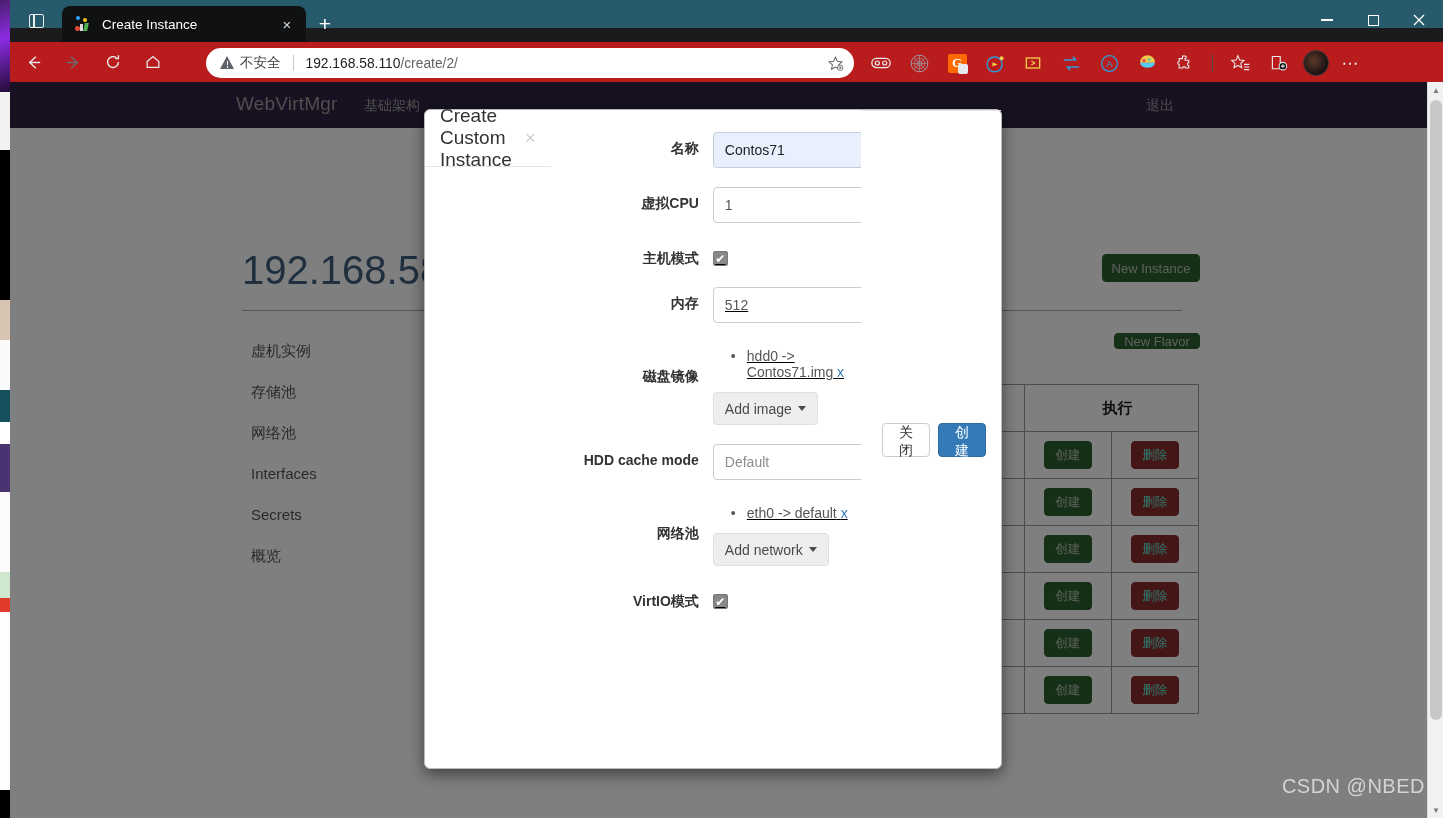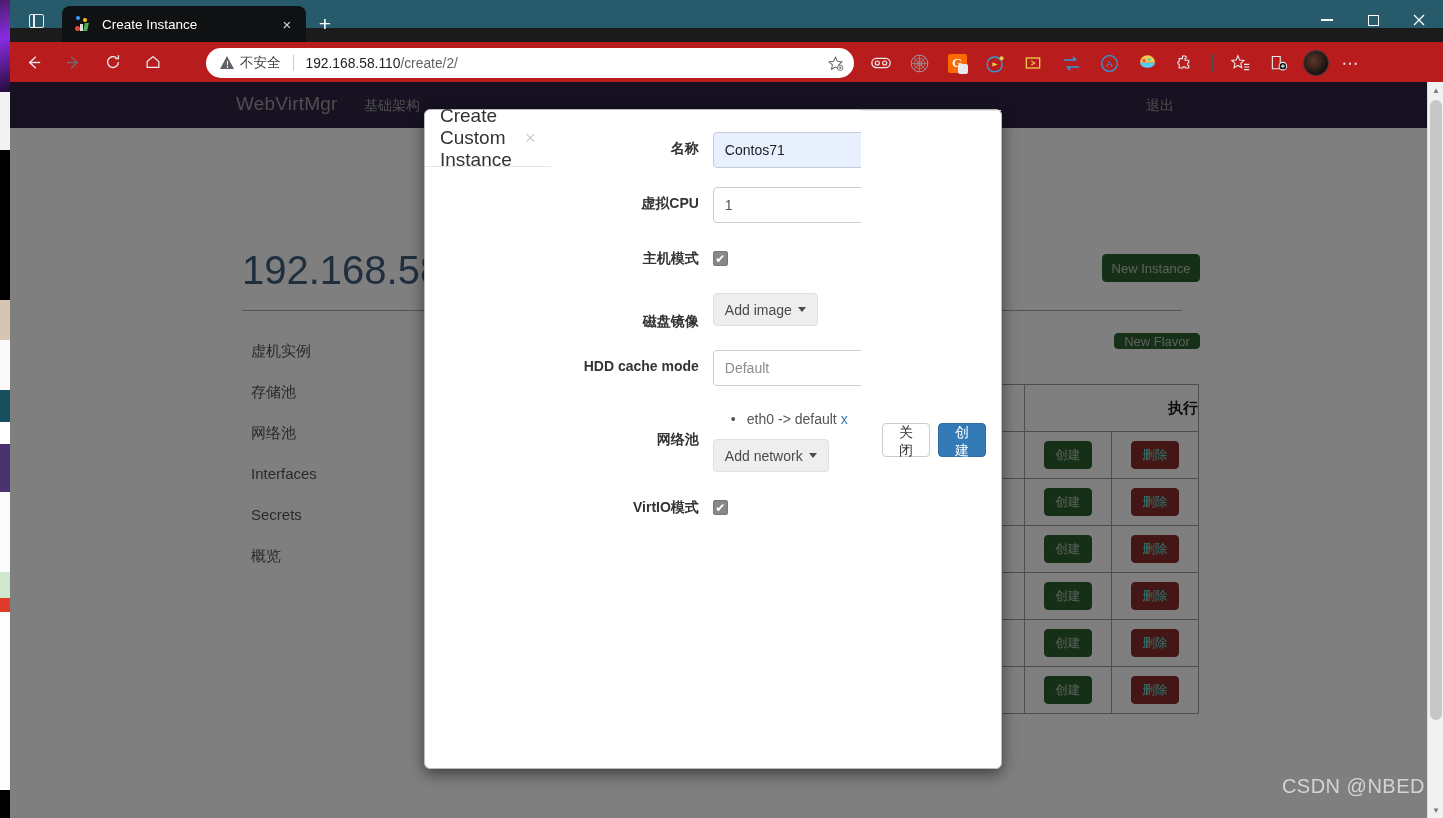--- a/index.html
+++ b/index.html
@@ -187,21 +187,21 @@
   
   #flavor-table {
     position: absolute; left: 928px; top: 302px; width: 261px;
     border-collapse: collapse;
   }
   #flavor-table th, #flavor-table td {
     border: 1px solid #9a9a9a; padding: 0;
     height: 47px; vertical-align: middle;
   }
   #flavor-table th {
-    text-align: right; padding-left: 12px; font-size: 15px; color: #1d1d1d; font-weight: bold;
+    text-align: center; padding-left: 12px; font-size: 15px; color: #1d1d1d; font-weight: bold;
   }
   .act-cell { text-align: center; width: 65px; }
   .btn-mini {
     display: inline-flex; align-items: center; justify-content: center;
     width: 48px; height: 28px; border-radius: 4px; font-size: 12.5px;
     cursor: pointer;
   }
   .btn-create { background: #2d5e2f; border: 1px solid #2d5e2f; color: #b5c4b5; }
   .btn-delete { background: #8b2d2d; border: 1px solid #8b2d2d; color: #5eead4; }
   .col-blank { width: 64px; }
@@ -248,21 +248,21 @@
   #modal-body {
     flex: 1 1 auto; overflow: hidden; padding: 22px 0 0 0;
   }
   .frow {
     display: flex; align-items: flex-start; margin-bottom: 19px;
   }
   .flabel {
     width: 162px; flex: 0 0 162px; text-align: right; padding-right: 14px;
     font-size: 14px; font-weight: bold; color: #333; padding-top: 8px;
   }
-  .fctl { flex: 1 1 auto; position: relative; }
+  .fctl { flex: 1 1 auto; position: relative; text-decoration: underline; }
   .finput {
     width: 275px; height: 36px; border: 1px solid #ccc; border-radius: 4px;
     padding: 0 11px; font-size: 14px; color: #555;
     font-family: "Liberation Sans", sans-serif; background: #fff;
     outline: none;
   }
   .finput.autofill { background: #e8f0fe; border-color: #c3ccd8; color: #202124; }
   .fselect {
     width: 275px; height: 36px; border: 1px solid #ccc; border-radius: 4px;
     padding: 0 28px 0 11px; font-size: 14px; color: #8d8d8d;
@@ -580,24 +580,35 @@
         <div class="frow">
           <div class="flabel">主机模式</div>
           <div class="fctl" style="display:flex">
             <div class="fcheck">
                 <span>✔</span>
               </div>
             <div class="funit" style="margin-left:238px">CPU</div>
           </div>
         </div>
 
+        <div class="frow">
+          <div class="flabel">内存</div>
+          <div class="fctl" style="display:flex">
+            <input class="finput" value="512" style="">
+            <div class="funit" style="margin-left:24px">MB</div>
+          </div>
+        </div>
 
         <div class="frow">
           <div class="flabel" style="padding-top:26px">磁盘镜像</div>
           <div class="fctl">
+            <ul class="item-list">
+              <li><span>hdd0 -&gt; Contos71.img</span>
+                <a>x</a></li>
+            </ul>
             <div class="dd-btn">
               <span>Add image</span>
               <span class="caret-dn"></span>
             </div>
           </div>
         </div>
 
         <div class="frow">
           <div class="flabel">HDD cache mode</div>
           <div class="fctl">

